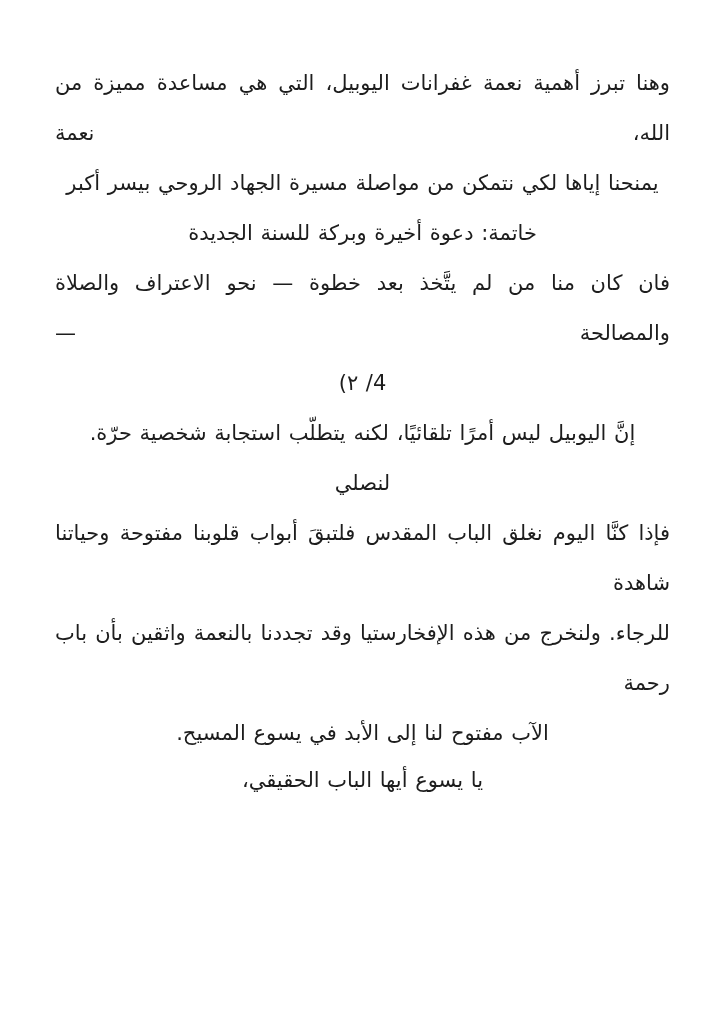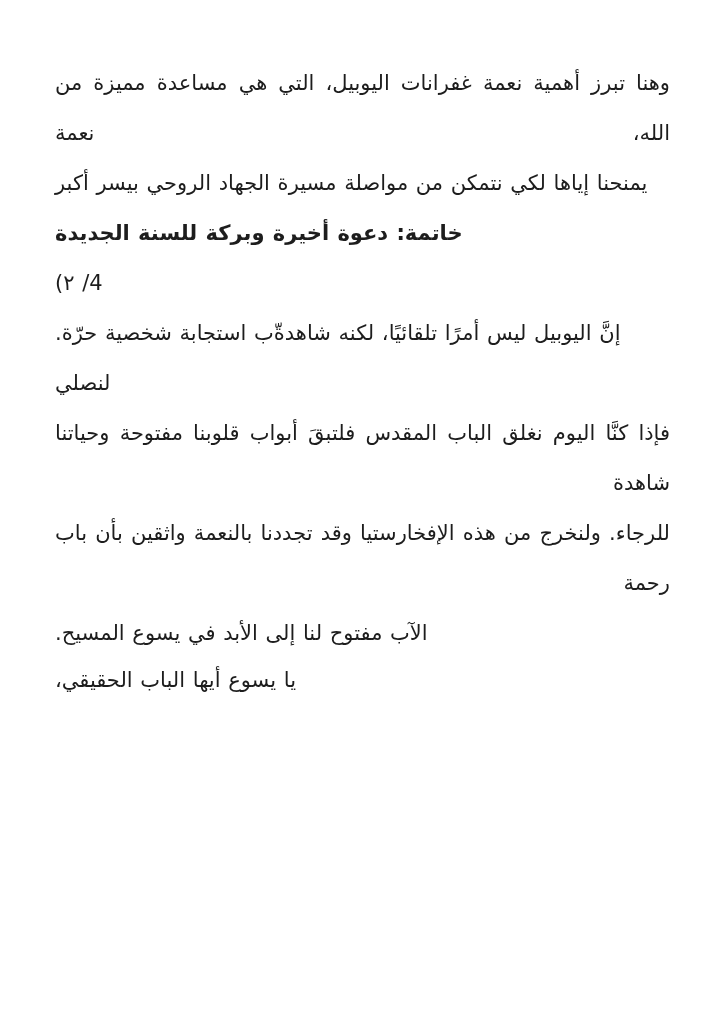--- a/index.html
+++ b/index.html
@@ -23,51 +23,52 @@
   }
   .block {
     margin: 0;
   }
   .line {
     line-height: 50px;
     white-space: normal;
     word-spacing: 1px;
   }
   .heading .line {
-    font-weight: 700;
+    font-weight: 400;
     line-height: 50px;
   }
   .prayer .line {
     line-height: 44px;
   }
   
   .line.justify {
     text-align: justify;
     text-align-last: justify;
   }
   .line.right {
-    text-align: left;
+    text-align: center;
   }
 </style>
 </head>
 <body>
 
 <div class="page" style="background: rgb(255, 255, 255); color: rgb(29, 29, 29);">
     <div class="block para">
       <div class="line justify">وهنا تبرز أهمية نعمة غفرانات اليوبيل، التي هي مساعدة مميزة من الله، نعمة</div>
       <div class="line right">يمنحنا إياها لكي نتمكن من مواصلة مسيرة الجهاد الروحي بيسر أكبر</div>
     </div>
     <div class="block heading">
       <div class="line right">خاتمة: دعوة أخيرة وبركة للسنة الجديدة</div>
     </div>
     <div class="block para">
+      <div class="line justify">فان كان منا من لم يتَّخذ بعد خطوة — نحو الاعتراف والصلاة والمصالحة —</div>
       <div class="line right">4/ ٢)</div>
     </div>
     <div class="block para">
-      <div class="line right">إنَّ اليوبيل ليس أمرًا تلقائيًا، لكنه شاهدةّب استجابة شخصية حرّة.</div>
+      <div class="line right">إنَّ اليوبيل ليس أمرًا تلقائيًا، لكنه يتطلّب استجابة شخصية حرّة.</div>
     </div>
     <div class="block para">
       <div class="line right">لنصلي</div>
     </div>
     <div class="block para">
       <div class="line justify">فإذا كنَّا اليوم نغلق الباب المقدس فلتبقَ أبواب قلوبنا مفتوحة وحياتنا شاهدة</div>
       <div class="line justify">للرجاء. ولنخرج من هذه الإفخارستيا وقد تجددنا بالنعمة واثقين بأن باب رحمة</div>
       <div class="line right">الآب مفتوح لنا إلى الأبد في يسوع المسيح.</div>
     </div>
     <div class="block prayer">

